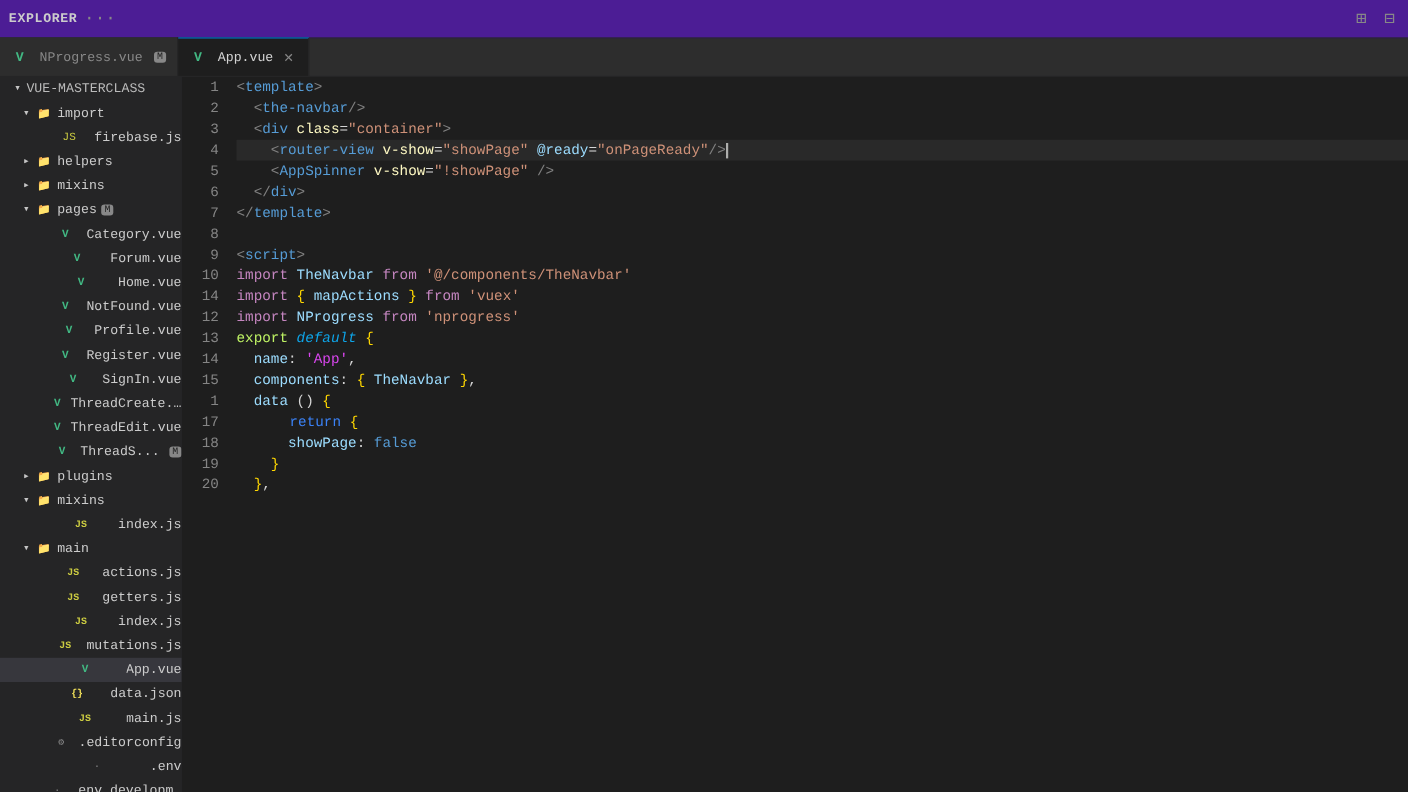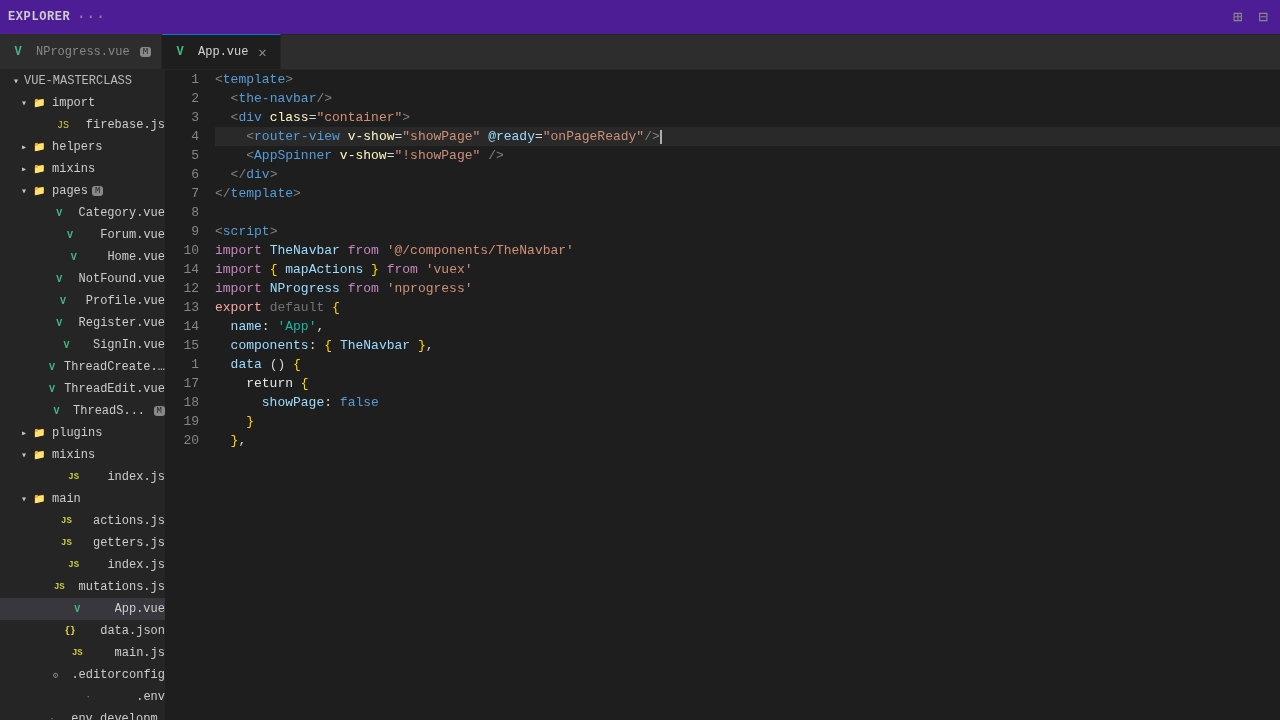--- a/index.html
+++ b/index.html
@@ -222,29 +222,29 @@
     }
 
     
     .kw-bracket { color: #808080; }
     .kw-tag { color: #569cd6; }
     .kw-attr { color: #fef9c3; }
     .kw-string { color: #ce9178; }
     .kw-event { color: #9cdcfe; }
     .kw-equal { color: #d4d4d4; }
     .kw-text { color: #d4d4d4; }
-    .kw-keyword { color: #e5e5e5; }
+    .kw-keyword { color: #3b82f6; margin-left: 17px; }
     .kw-import { color: #c586c0; }
     .kw-module { color: #9cdcfe; }
     .kw-from { color: #c586c0; }
     .kw-path { color: #ce9178; }
-    .kw-export { color: #fca5a5; }
-    .kw-default { color: #737373; }
+    .kw-export { color: #bef264; }
+    .kw-default { color: #0ea5e9; font-style: italic; }
     .kw-prop { color: #9cdcfe; }
-    .kw-value { color: #14b8a6; }
+    .kw-value { color: #d946ef; }
     .kw-bool { color: #569cd6; }
     .kw-brace { color: #ffd700; }
     .kw-colon { color: #d4d4d4; }
     .kw-paren { color: #d4d4d4; }
 
     
     .cursor {
       display: inline-block;
       width: 2px;
       height: 14px;

